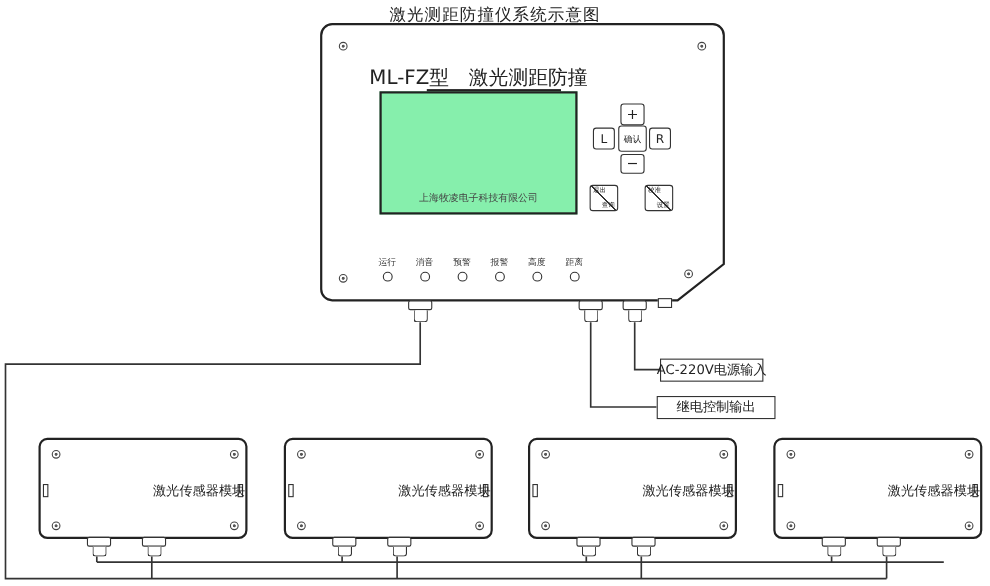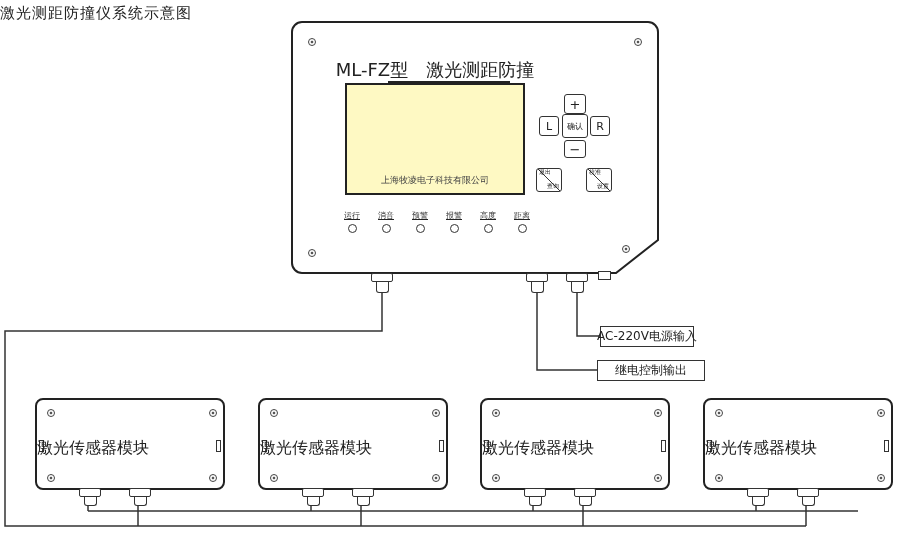--- a/index.html
+++ b/index.html
@@ -1,70 +1,70 @@
 <!DOCTYPE html>
 <html><head>
 <meta charset="utf-8">
 <style>
   * { box-sizing: border-box; margin: 0; padding: 0; }
   html, body { background: #fff; }
   body { font-family: "DejaVu Sans", sans-serif; color: #222; }
   .stage { position: relative; width: 900px; height: 533px; background: #fff; overflow: hidden; }
   .wires { position: absolute; left: 0; top: 0; }
 
-  .title { position: absolute; left: 0; top: 4px; width: 900px; 
+  .title { position: absolute; left: 0; top: 4px; width: 900px; text-align: center;
            font-size: 15px; font-weight: 500; letter-spacing: 1px; }
 
   
   .main-unit { position: absolute; left: 292px; top: 22px; width: 366px; height: 252px; }
   .screw { position: absolute; width: 8px; height: 8px; border: 1px solid #444; border-radius: 50%;
            background: radial-gradient(circle, #555 0 1px, transparent 1.7px); }
   .model-label { position: absolute; left: 43px; top: 36px; width: 200px; text-align: center; font-size: 18px; }
-  .screen { position: absolute; left: 53px; top: 61px; width: 180px; height: 112px; border: 2px solid #222; background: #fef9c3; }
+  .screen { position: absolute; left: 53px; top: 61px; width: 180px; height: 112px; border: 2px solid #222; background: #86efac; }
   .screen-top-bar { position: absolute; left: 96px; top: 59px; width: 122px; height: 6px; background: #222; }
   .brand { position: absolute; left: 0; bottom: 6px; width: 100%; text-align: center; font-size: 9px; color: #444; }
 
   .key { position: absolute; border: 1.5px solid #333; border-radius: 3px; background: #fff;
          display: flex; align-items: center; justify-content: center; }
   .key-plus  { left: 272px; top: 72px;  width: 22px; height: 20px; font-size: 13px; }
   .key-left  { left: 247px; top: 94px;  width: 20px; height: 20px; font-size: 11px; }
   .key-ok    { left: 270px; top: 92px;  width: 26px; height: 24px; font-size: 8px; }
   .key-right { left: 298px; top: 94px;  width: 20px; height: 20px; font-size: 11px; }
   .key-minus { left: 272px; top: 118px; width: 22px; height: 18px; font-size: 13px; }
 
   .diag-btn { position: absolute; width: 26px; height: 24px; border: 1.5px solid #333; border-radius: 3px;
               background: linear-gradient(45deg, transparent calc(50% - 0.7px), #333 calc(50% - 0.7px),
                           #333 calc(50% + 0.7px), transparent calc(50% + 0.7px)); }
   .diag-exit { left: 244px; top: 146px; }
   .diag-set  { left: 294px; top: 146px; }
   .diag-top    { position: absolute; top: 1px; left: 2px; font-size: 7px; line-height: 7px; transform: scale(0.85); transform-origin: top left; }
   .diag-bottom { position: absolute; bottom: 1px; right: 2px; font-size: 7px; line-height: 7px; transform: scale(0.85); transform-origin: bottom right; }
 
-  .led-row { position: absolute; left: 43px; top: 188px; width: 205px; display: flex; text-decoration: underline; }
+  .led-row { position: absolute; left: 43px; top: 211px; width: 205px; display: flex; }
   .led-item { width: 34px; display: flex; flex-direction: column; align-items: center; gap: 3px; }
   .led-label { font-size: 8px; color: #333; white-space: nowrap; }
   .led-dot { width: 9px; height: 9px; border: 1.5px solid #333; border-radius: 50%; background: #fff; }
 
   .gland { position: absolute; width: 22px; }
   .gland .nut  { width: 22px; height: 9px;  border: 1.5px solid #333; border-radius: 2px; background: #fff; }
   .gland .body { width: 13px; height: 11px; margin: 0 auto; border: 1.5px solid #333; border-top: none;
                  border-radius: 0 0 3px 3px; background: #fff; }
   .gland.small .body { height: 9px; }
   .connector { position: absolute; left: 306px; top: 249px; width: 13px; height: 9px; border: 1.5px solid #333; background: #fff; }
 
   
   .anno { position: absolute; border: 1.5px solid #333; background: #fff; display: flex;
           align-items: center; justify-content: center; font-size: 12px; white-space: nowrap; }
   .anno-power { left: 600px; top: 326px; width: 94px; height: 21px; }
   .anno-relay { left: 597px; top: 360px; width: 108px; height: 21px; }
 
   
   .module { position: absolute; top: 398px; width: 190px; height: 92px; border: 2px solid #222;
             border-radius: 8px; background: #fff; }
-  .module-label { position: absolute; left: 0; top: 38px; width: 100%; text-align: left; font-size: 16px; }
+  .module-label { position: absolute; left: 0; top: 38px; width: 100%; text-align: right; font-size: 12px; }
   .tab { position: absolute; width: 5px; height: 12px; border: 1px solid #333; background: #fff; top: 40px; }
   .tab.left { left: 2px; } .tab.right { right: 2px; }
 </style>
 </head>
 <body>
 
 <div class="stage">
 
   <svg class="wires" width="900" height="533" viewBox="0 0 900 533">
 

